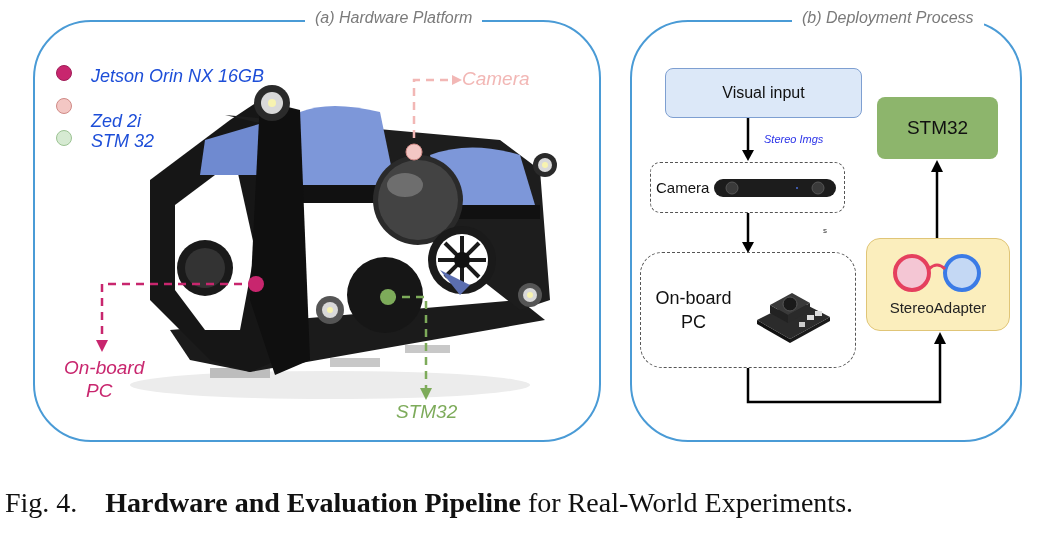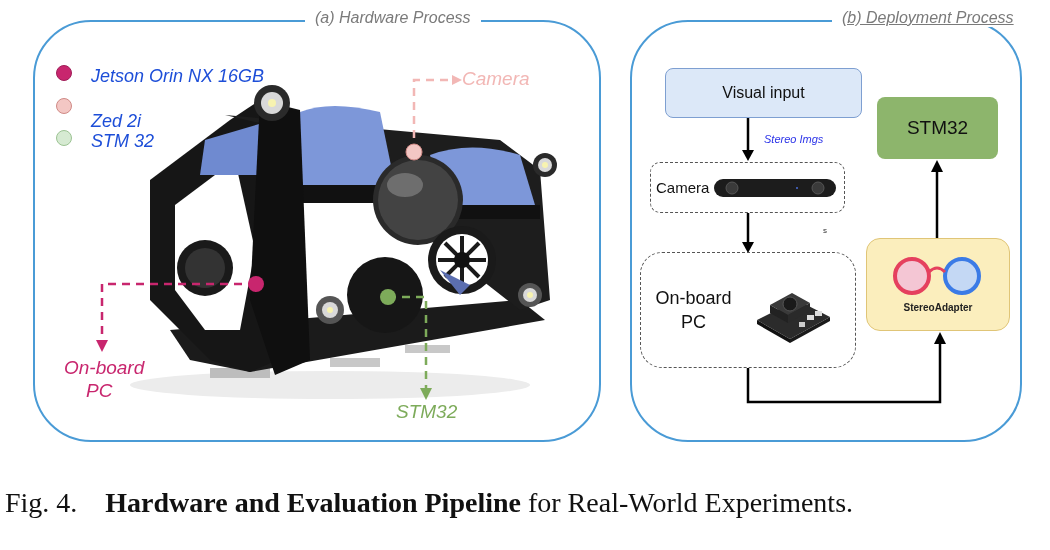--- a/index.html
+++ b/index.html
@@ -11,21 +11,21 @@
   .legend-text{position:absolute;font-style:italic;font-size:18px;color:#1d4ed8;white-space:nowrap;}
   .callout{position:absolute;font-style:italic;font-size:19px;white-space:nowrap;}
   .box{position:absolute;box-sizing:border-box;display:flex;align-items:center;justify-content:center;}
   .caption{position:absolute;left:0;top:487px;width:858px;text-align:center;font-family:"Liberation Serif",serif;font-size:28px;color:#111;white-space:nowrap;}
   .caption b{font-weight:bold;}
 </style>
 </head>
 <body>
 
 <div class="panel" style="left:33px;top:20px;width:568px;height:422px;"></div>
-<div class="panel-title" style="left:305px;top:9px;">(a) Hardware Process</div>
+<div class="panel-title" style="left:305px;top:9px;">(a) Hardware Platform</div>
 
 <div class="legend-dot" style="left:56px;top:65px;background:#c8266e;border:1px solid #a01d58;"></div>
 <div class="legend-text" style="left:91px;top:66px;">Jetson Orin NX 16GB</div>
 <div class="legend-dot" style="left:56px;top:98px;background:#f3c7c4;border:1px solid #d08a86;"></div>
 <div class="legend-text" style="left:91px;top:99px;margin-top:12px;">Zed 2i</div>
 <div class="legend-dot" style="left:56px;top:130px;background:#d6ead2;border:1px solid #9cc393;"></div>
 <div class="legend-text" style="left:91px;top:131px;">STM 32</div>
 
 <svg class="abs" style="left:0;top:0;" width="620" height="460" viewBox="0 0 620 460">
 
@@ -102,21 +102,21 @@
   <polygon points="420,388 432,388 426,400" fill="#7dab5a"></polygon>
   <circle cx="388" cy="297" r="8" fill="#7dab5a"></circle>
 </svg>
 
 <div class="callout" style="left:462px;top:68px;color:#f2b7b5;">Camera</div>
 <div class="callout" style="left:64px;top:357px;color:#c8266e;">On-board</div>
 <div class="callout" style="left:86px;top:380px;color:#c8266e;">PC</div>
 <div class="callout" style="left:396px;top:401px;color:#7dab5a;">STM32</div>
 
 <div class="panel" style="left:630px;top:20px;width:392px;height:422px;"></div>
-<div class="panel-title" style="left:832px;top:9px;text-decoration:underline;">(b) Deployment Process</div>
+<div class="panel-title" style="left:792px;top:9px;">(b) Deployment Process</div>
 
 <svg class="abs" style="left:0;top:0;" width="1050" height="460" viewBox="0 0 1050 460">
   <g stroke="#000" stroke-width="2.5" fill="none">
     <line x1="748" y1="118" x2="748" y2="152"></line>
     <line x1="748" y1="213" x2="748" y2="244"></line>
     <polyline points="748,368 748,402 940,402 940,342"></polyline>
     <line x1="937" y1="238" x2="937" y2="170"></line>
   </g>
   <polygon points="742,150 754,150 748,161" fill="#000"></polygon>
   <polygon points="742,242 754,242 748,253" fill="#000"></polygon>
@@ -162,19 +162,19 @@
 <div class="box" style="left:877px;top:97px;width:121px;height:62px;background:#8db56c;border-radius:8px;">
   <span style="font-size:19px;color:#111;">STM32</span>
 </div>
 
 <div class="box" style="left:866px;top:238px;width:144px;height:93px;background:#fbeebd;border:1px solid #e0c577;border-radius:14px;flex-direction:column;">
   <svg width="96" height="40" viewBox="0 0 96 40">
     <circle cx="22" cy="20" r="17" fill="#f4c6d4" stroke="#e5405e" stroke-width="4"></circle>
     <circle cx="72" cy="20" r="17" fill="#c4d8f4" stroke="#3b7be6" stroke-width="4"></circle>
     <path d="M39,16 Q47,8 55,16" stroke="#e5405e" stroke-width="3" fill="none"></path>
   </svg>
-  <span style="font-size:10px;font-weight:bold;color:#222;margin-top:6px;">StereoAdapter</span>
+  <span style="font-size:15px;font-weight:normal;color:#222;margin-top:6px;">StereoAdapter</span>
 </div>
 
 <div class="caption">
   <span>Fig. 4.</span>&nbsp;&nbsp;&nbsp;
   <b>Hardware and Evaluation Pipeline</b><span> for Real-World Experiments.</span>
 </div>
 
 </body></html>

